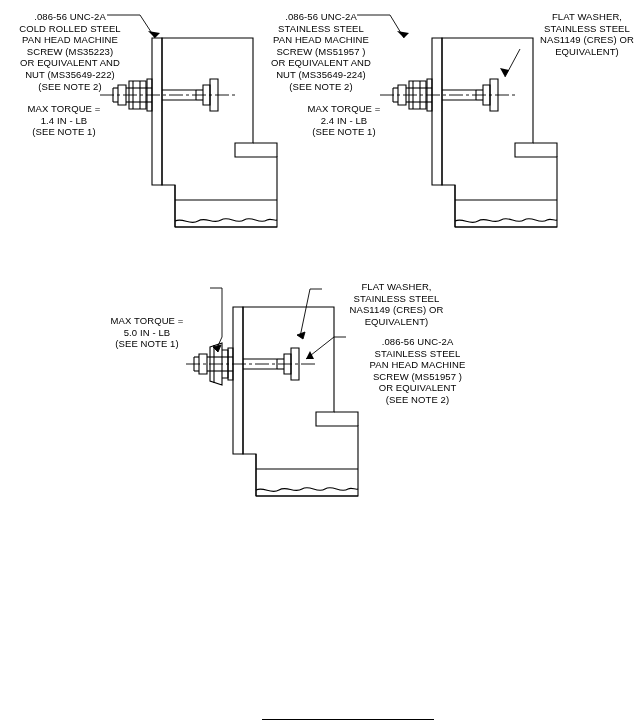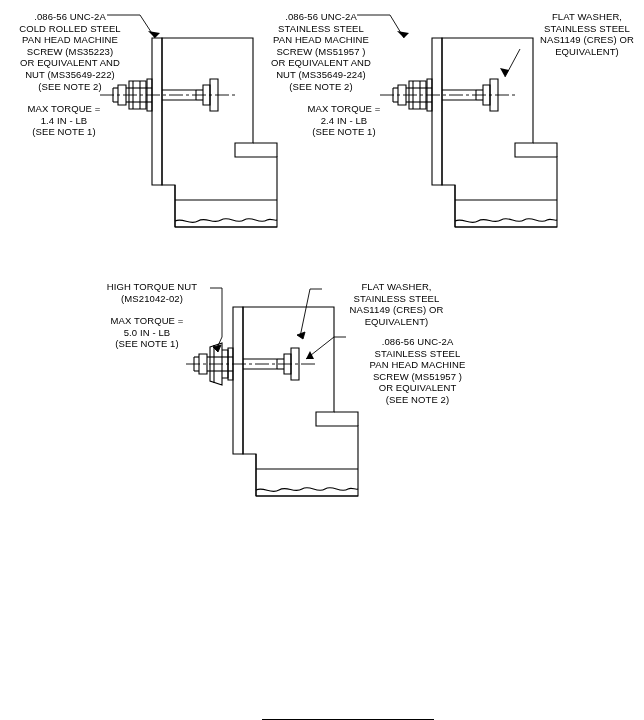--- a/index.html
+++ b/index.html
@@ -208,22 +208,20 @@
 
   <div class="note" style="left:284px; top:96px; width:120px;">MAX TORQUE =
 2.4 IN - LB
 (SEE NOTE 1)</div>
 
   <div class="note" style="left:522px; top:4px; width:130px;">FLAT WASHER,
 STAINLESS STEEL
 NAS1149 (CRES)  OR
 EQUIVALENT)</div>
 
-  <div class="note" style="left:87px; top:274px; width:130px;">HIGH TORQUE NUT
-(MS21042-02)</div>
 
   <div class="note" style="left:87px; top:308px; width:120px;">MAX TORQUE =
 5.0 IN - LB
 (SEE NOTE 1)</div>
 
   <div class="note" style="left:329px; top:274px; width:135px;">FLAT WASHER,
 STAINLESS STEEL
 NAS1149  (CRES)  OR
 EQUIVALENT)</div>
 

